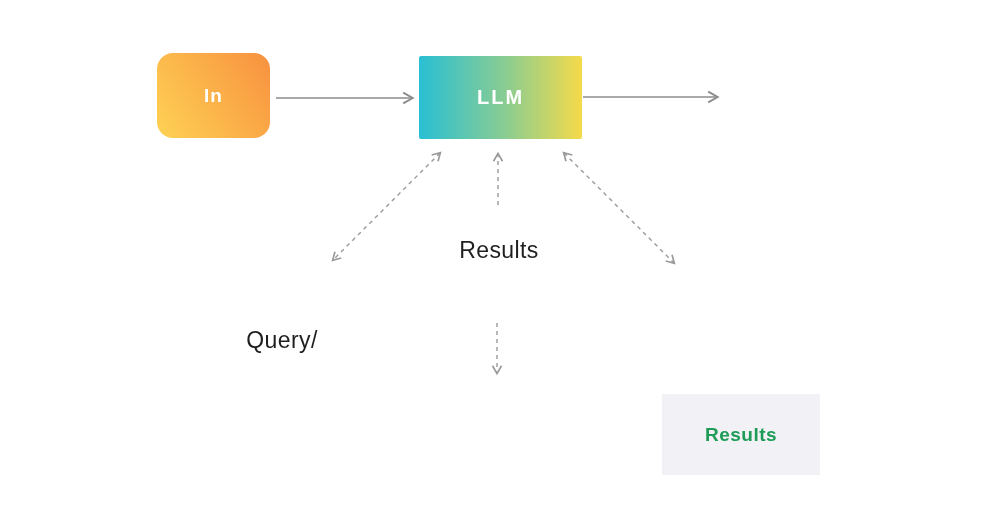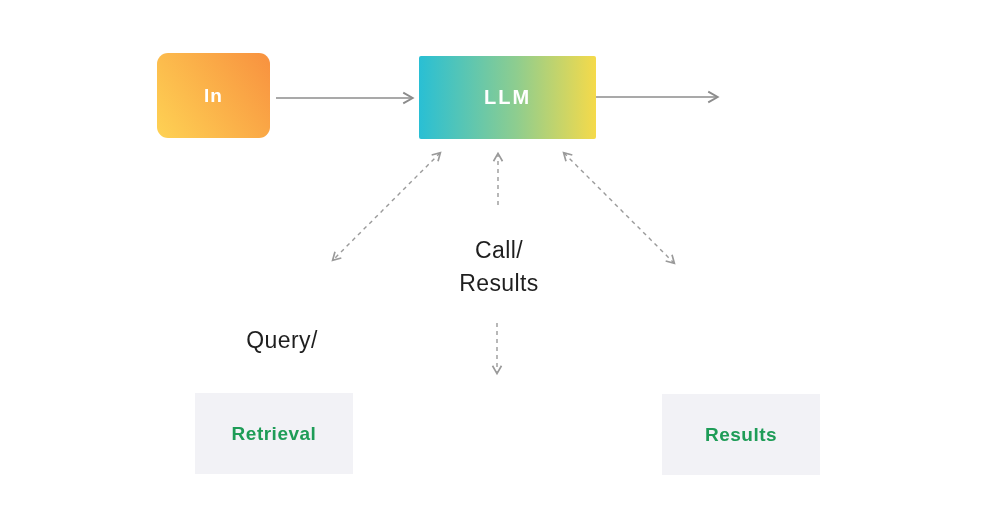--- a/index.html
+++ b/index.html
@@ -19,30 +19,30 @@
   .node {
     position: absolute;
     display: flex;
     align-items: center;
     justify-content: center;
     color: #ffffff;
     font-weight: bold;
   }
   .node-io {
     width: 113px; height: 85px;
-    border-radius: 11px;
+    border-radius: 16px;
     background: linear-gradient(55deg, #fed254 0%, #f8913f 100%);
     font-size: 19px;
     letter-spacing: 1px;
   }
   .node-in  { left: 157px; top: 53px; }
   .node-out { left: 728px; top: 53px; }
   .node-llm {
     left: 419px; top: 56px;
-    width: 177px; height: 83px;
+    width: 163px; height: 83px;
     border-radius: 2px;
     background: linear-gradient(90deg, #29bfd4 0%, #8ecd8f 55%, #f5da4a 100%);
     font-size: 20px;
     letter-spacing: 2px;
   }
   .edge-label {
     position: absolute;
     transform: translateX(-50%);
     text-align: center;
     color: #1f1f1f;
@@ -105,27 +105,23 @@
   <div class="node node-llm">
     <span>LLM</span>
   </div>
 
 
   <div class="edge-label label-query">
     <div>Query/</div>
   </div>
 
   <div class="edge-label label-call">
-    <div>Call/</div>
     <div>Results</div>
   </div>
 
 
-  <div class="module module-retrieval">
-    <span>Retrieval</span>
-  </div>
 
 
   <div class="module module-memory">
     <span>Results</span>
   </div>
 
 </div>
 
 </body></html>

